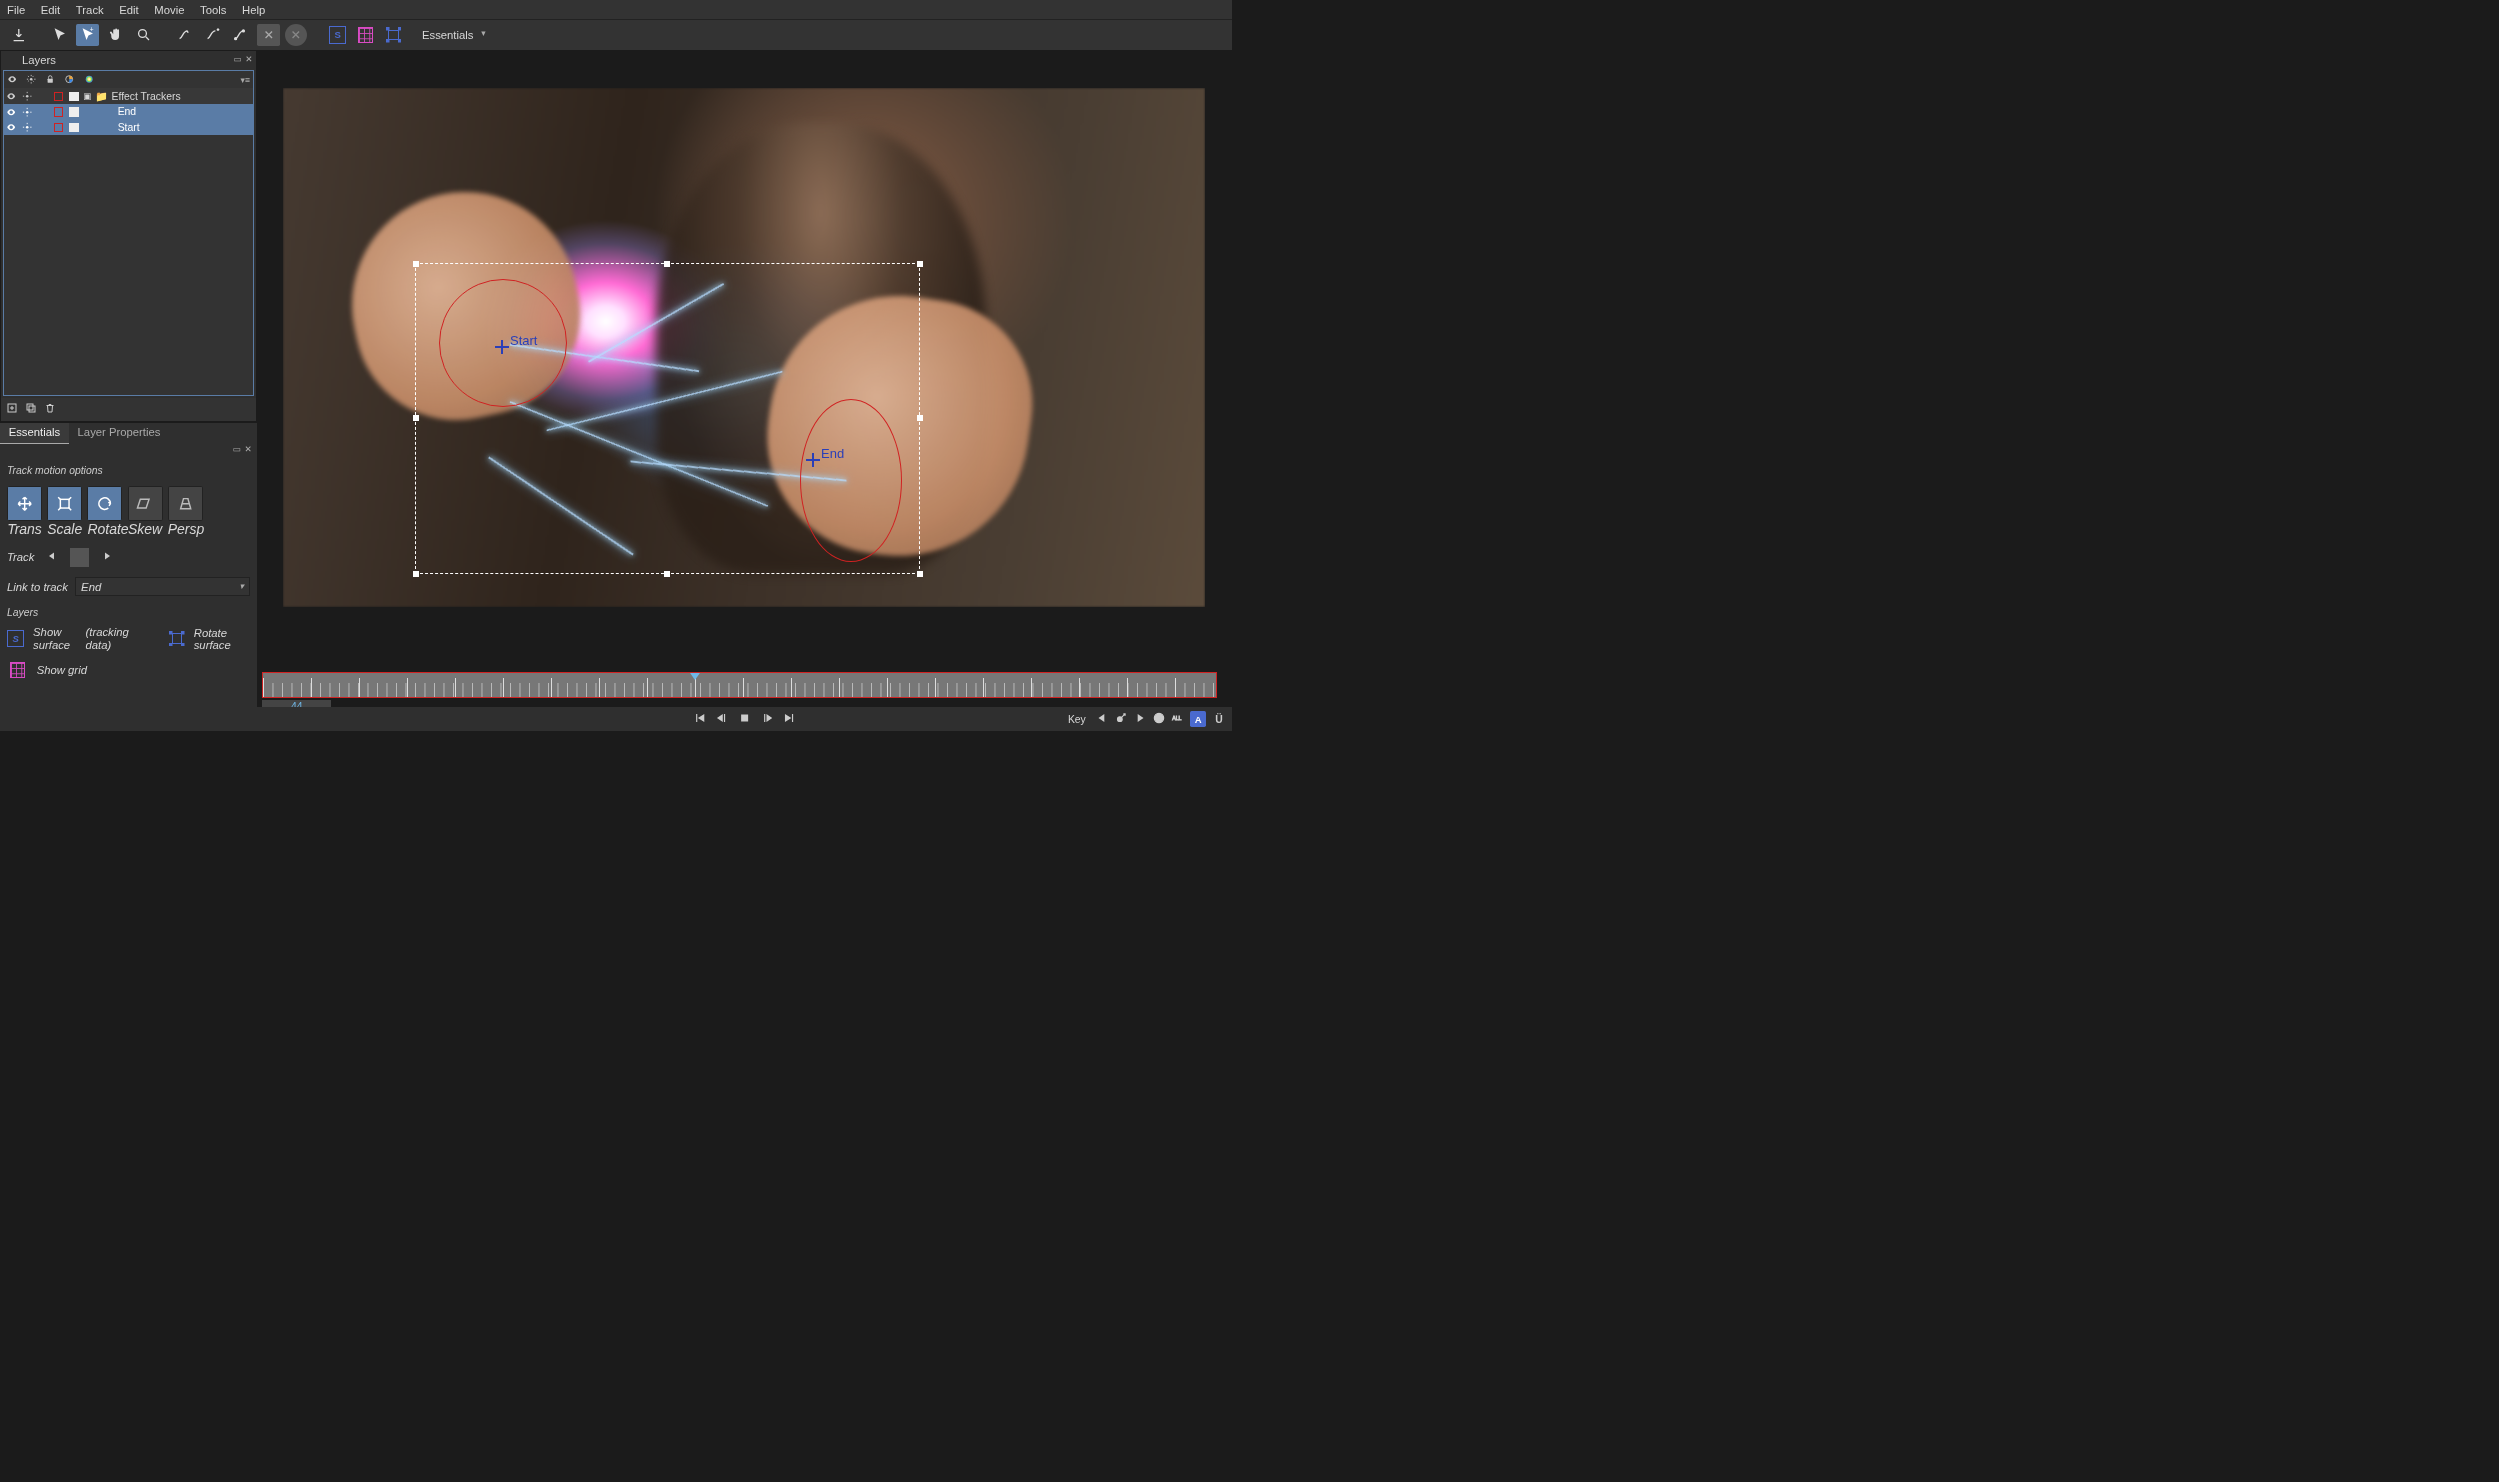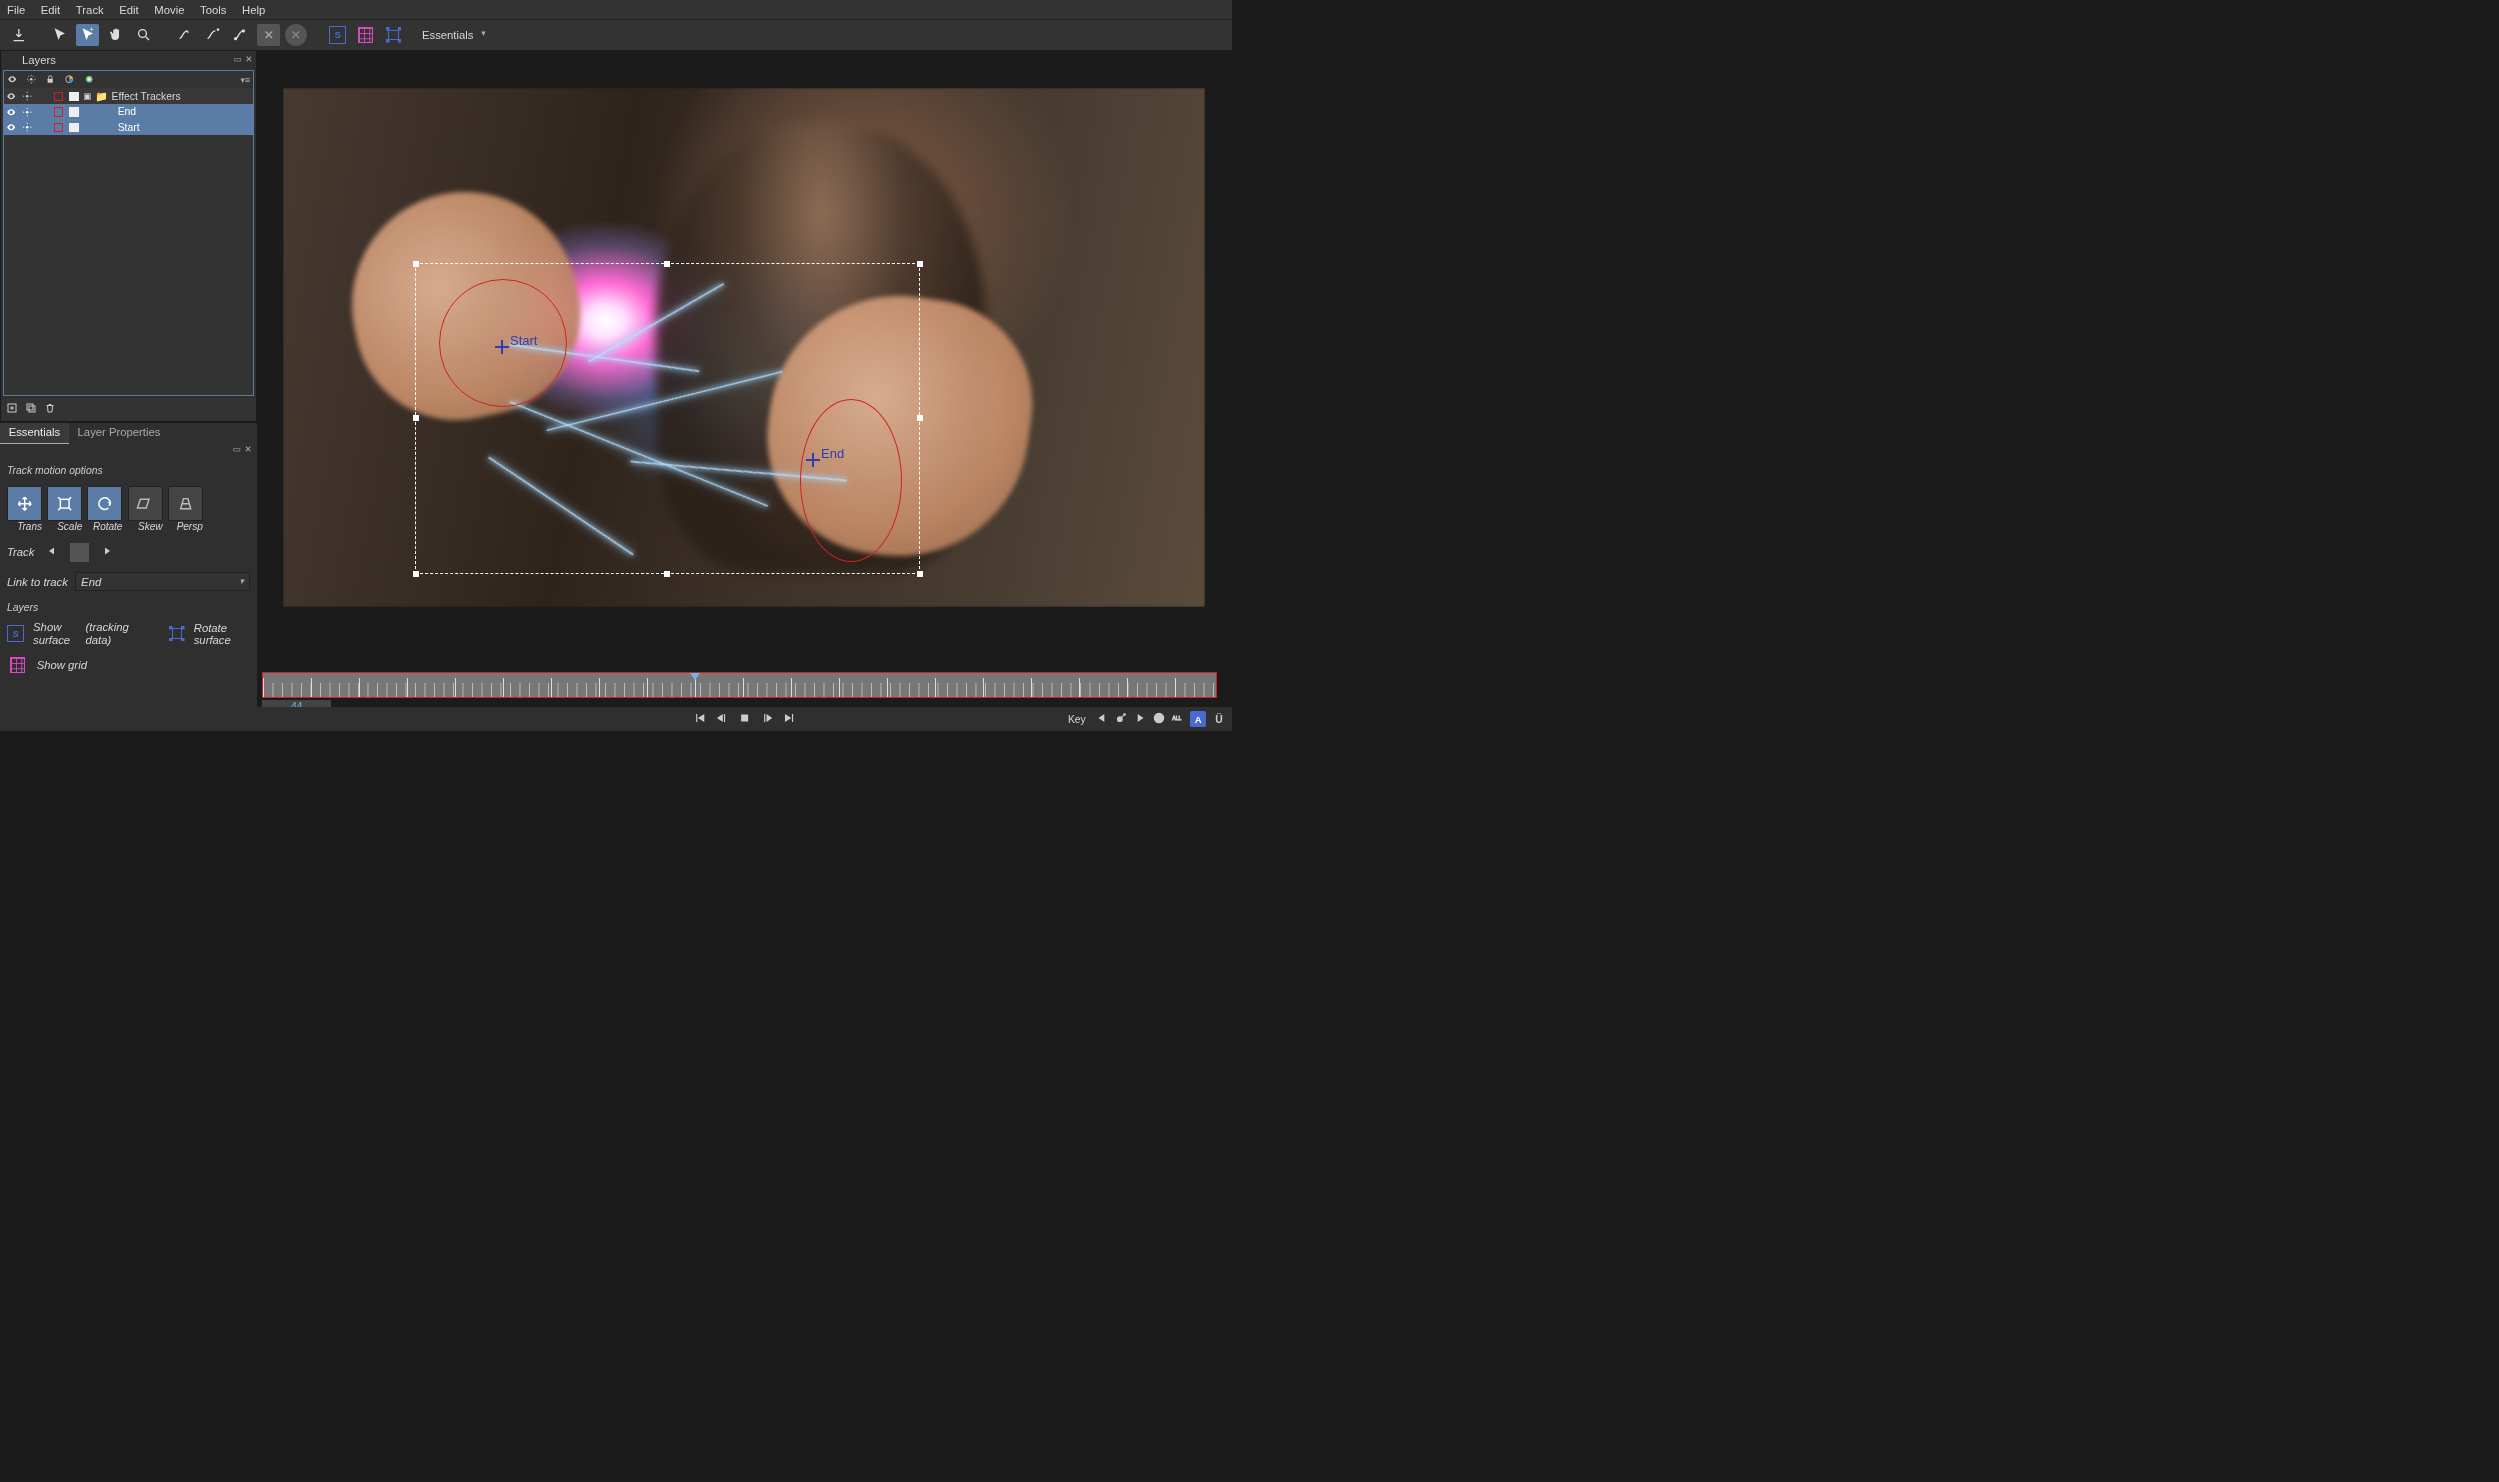--- a/index.html
+++ b/index.html
@@ -166,21 +166,21 @@
 .opt-btn {
   width:35px; height:35px;
   background:#444; border:0.9px solid #222;
   display:flex; align-items:center; justify-content:center;
   border-radius:1.7px;
   cursor:pointer;
 }
 .opt-btn.on { background:#5a7ca6; }
 .opt-btn svg { width:17.4px; height:17.4px; }
 .motion-labels { display:flex; gap:5.2px; }
-.motion-labels span { width:35px; text-align:right; font-size:10px; }
+.motion-labels span { width:35px; text-align:center; font-size:14px; }
 
 .track-row { display:flex; align-items:center; gap:12px; }
 .track-row .sq { width:19px; height:19px; background:#555; }
 .track-row svg { width:12px; height:12px; }
 
 .link-row { display:flex; align-items:center; gap:7px; }
 .link-dd {
   flex:1;
   background:#333; border:0.9px solid #222;
   padding:2.6px 5.2px;

